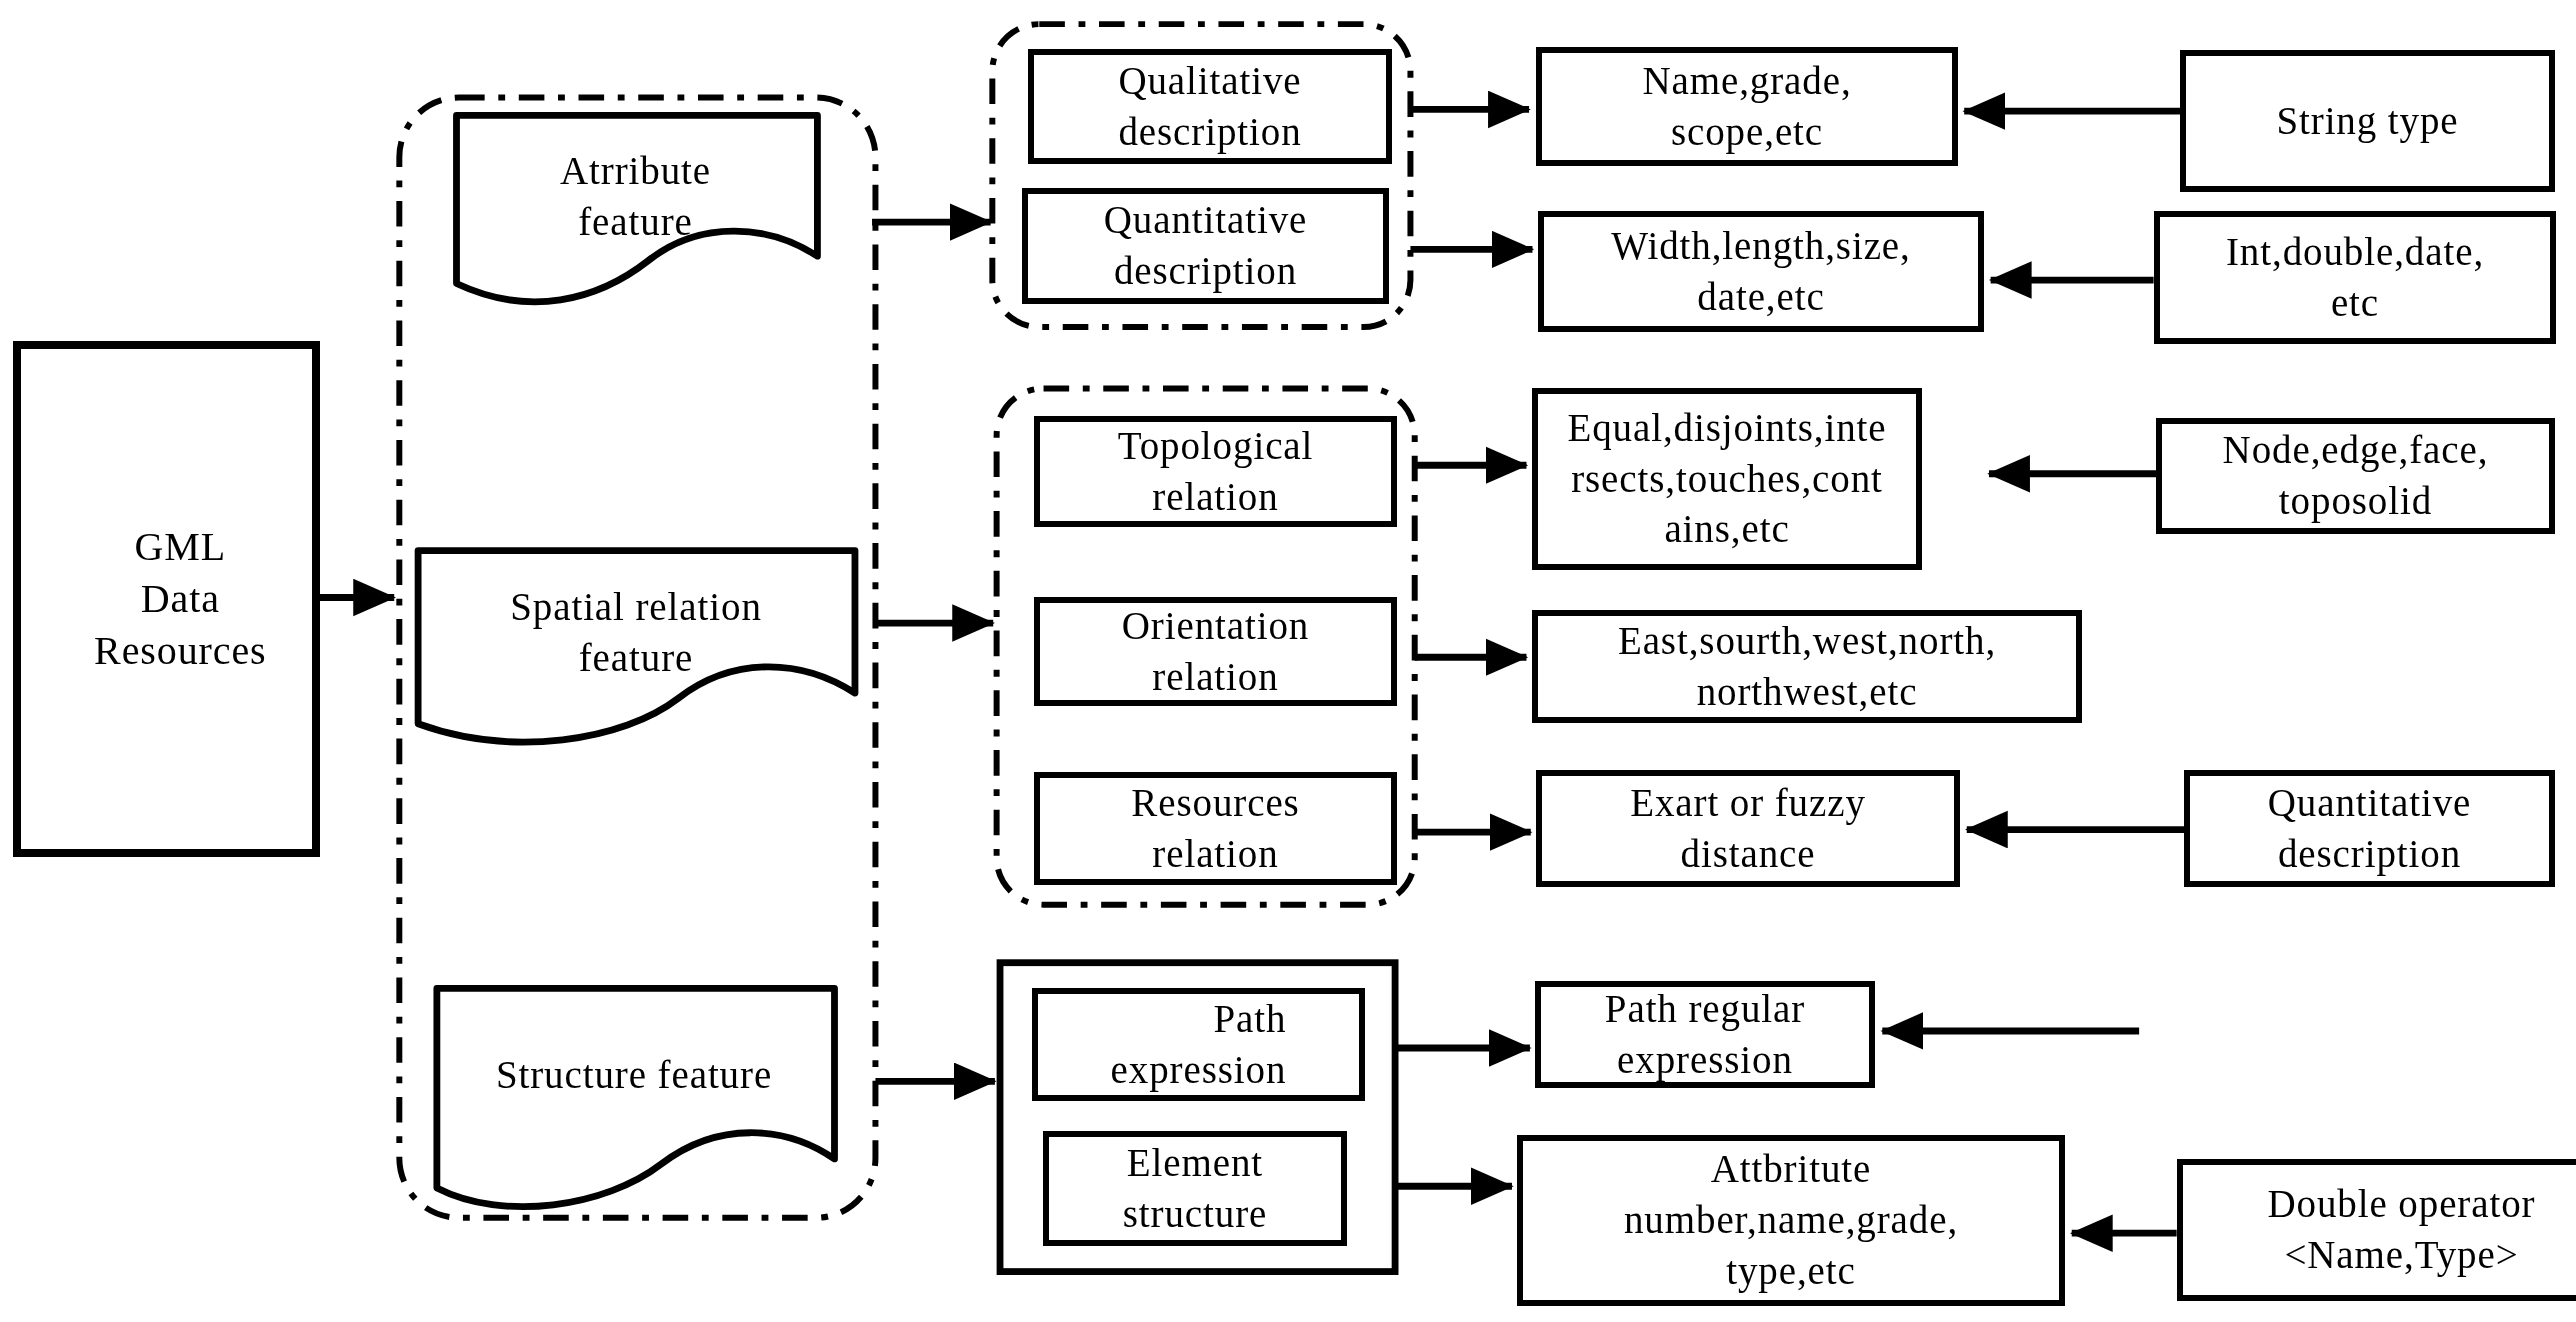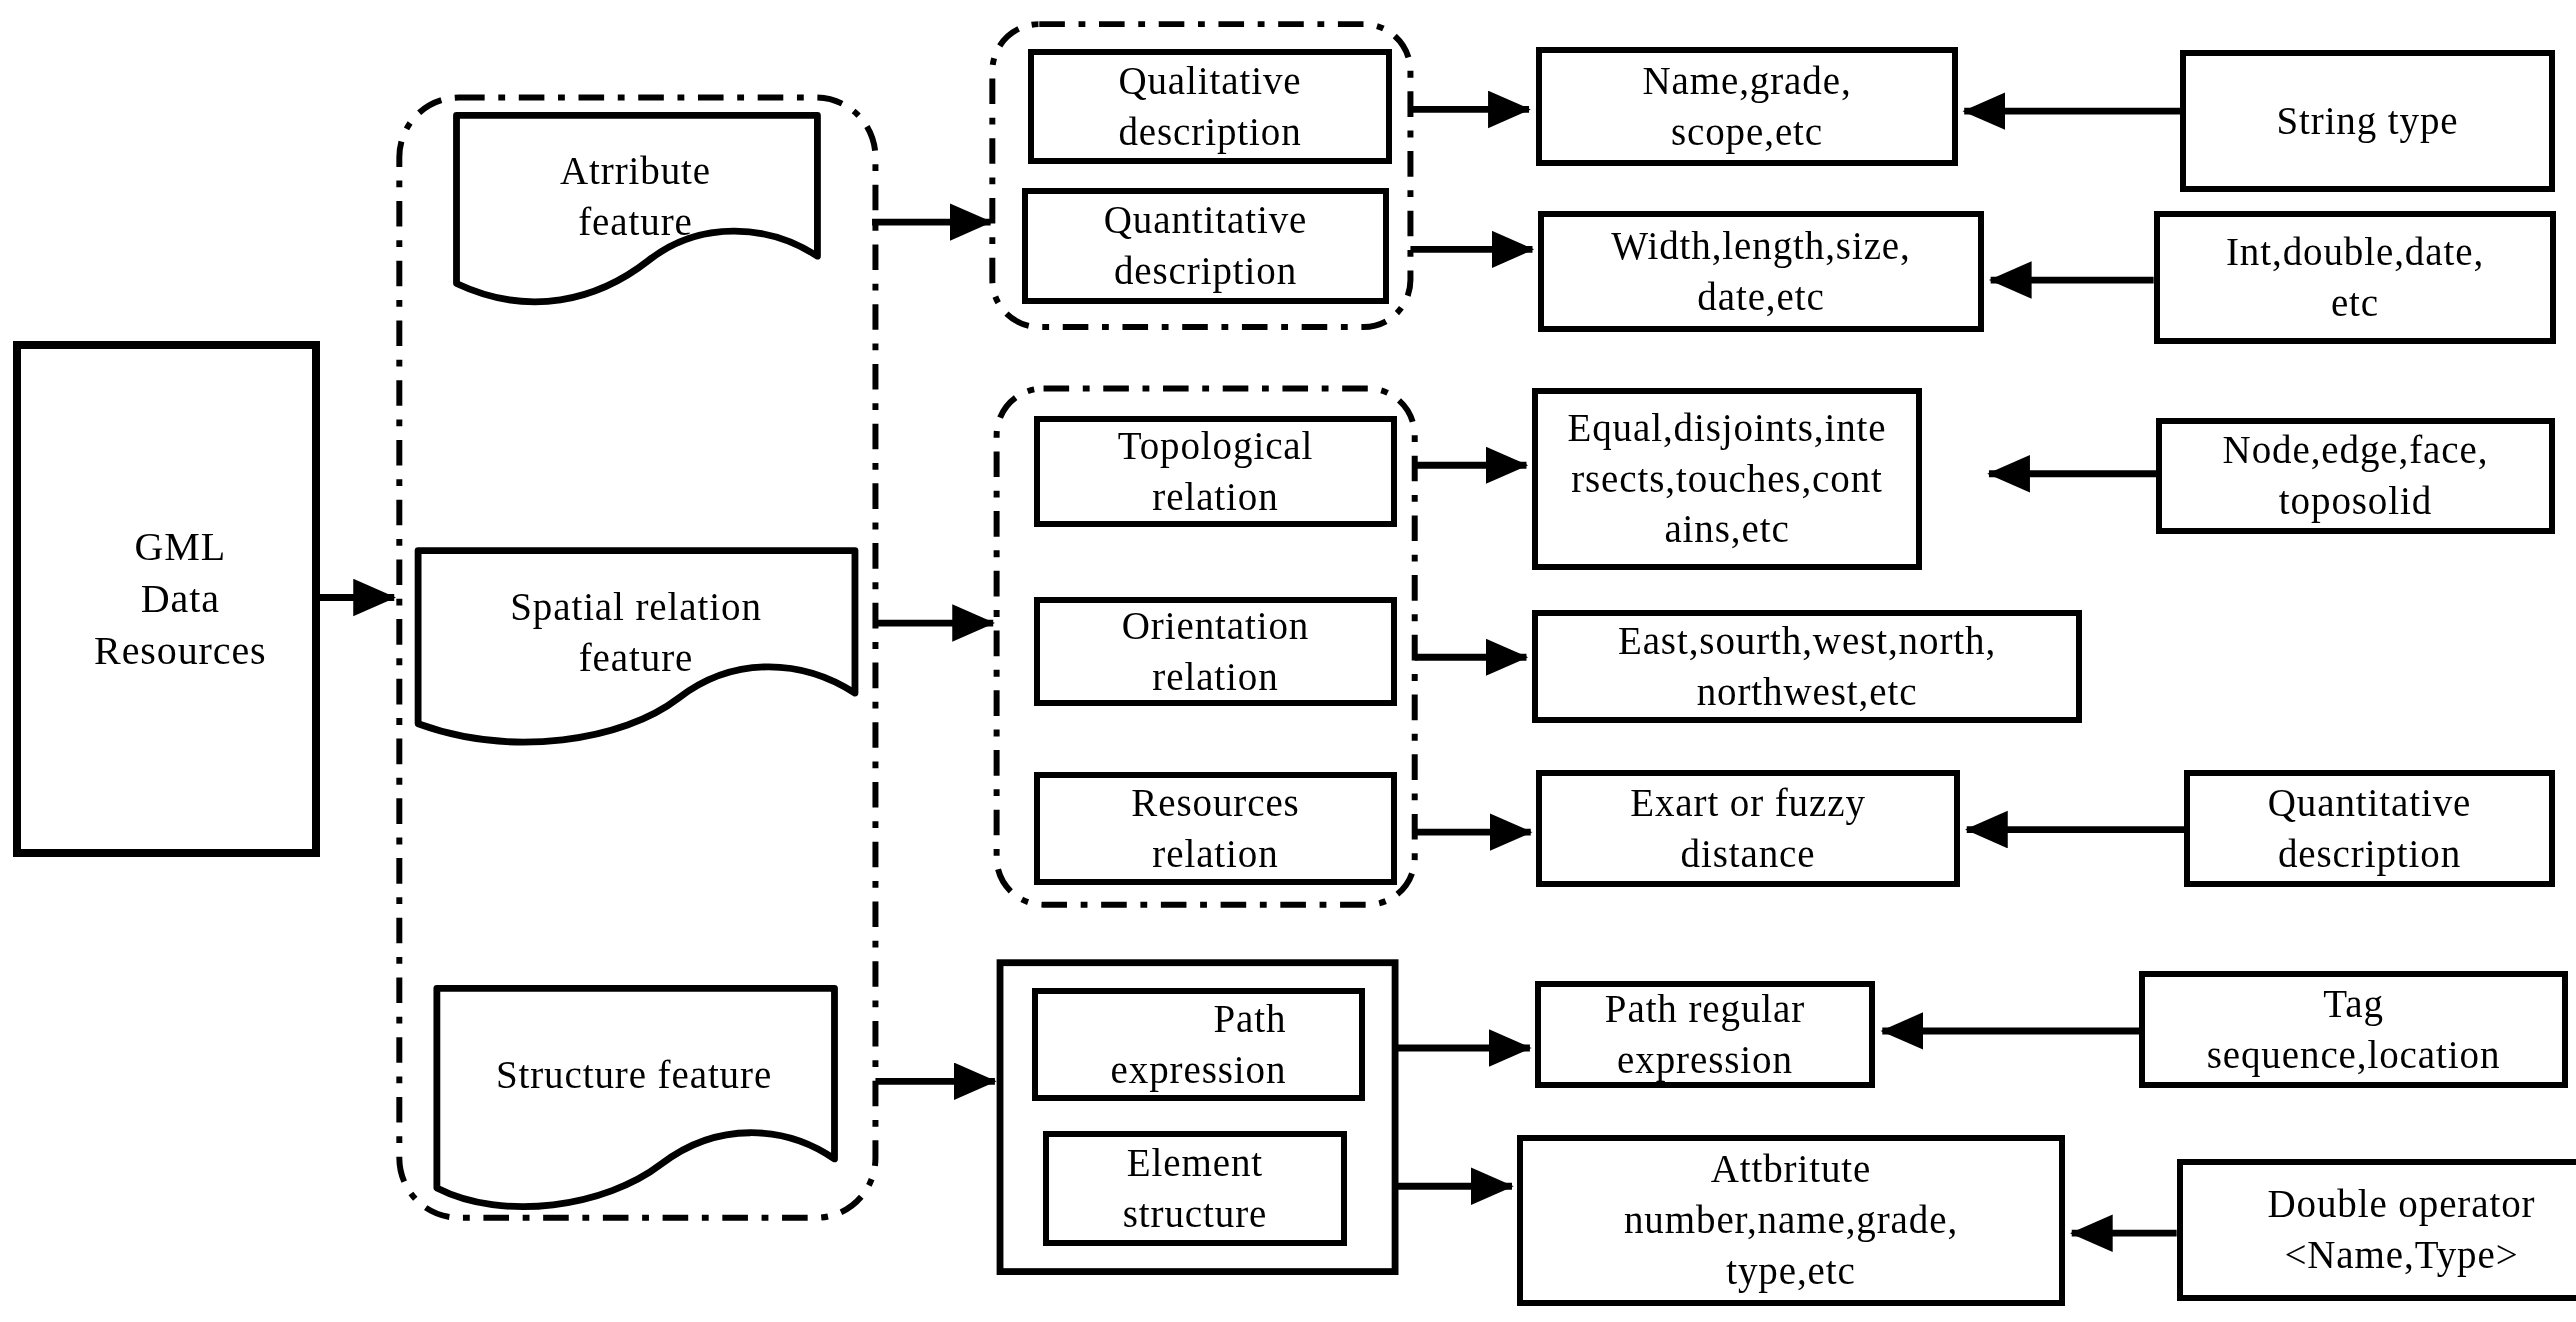--- a/index.html
+++ b/index.html
@@ -114,19 +114,17 @@
 number,name,grade,
 type,etc</div>
 
   <div class="node boxed" style="left:2180px;top:50px;width:375px;height:142px;">String type</div>
   <div class="node boxed" style="left:2154px;top:211px;width:402px;height:133px;">Int,double,date,
 etc</div>
   <div class="node boxed" style="left:2156px;top:418px;width:399px;height:116px;">Node,edge,face,
 toposolid</div>
   <div class="node boxed" style="left:2184px;top:770px;width:371px;height:117px;">Quantitative
 description</div>
-  <div class="node boxed" style="left:2139px;top:971px;width:429px;height:117px;">Tag
-sequence,location</div>
   <div class="node boxed" style="left:2177px;top:1159px;width:449px;height:142px;">Double operator
 &lt;Name,Type&gt;</div>
 
 </div>
 
 
 </body></html>

